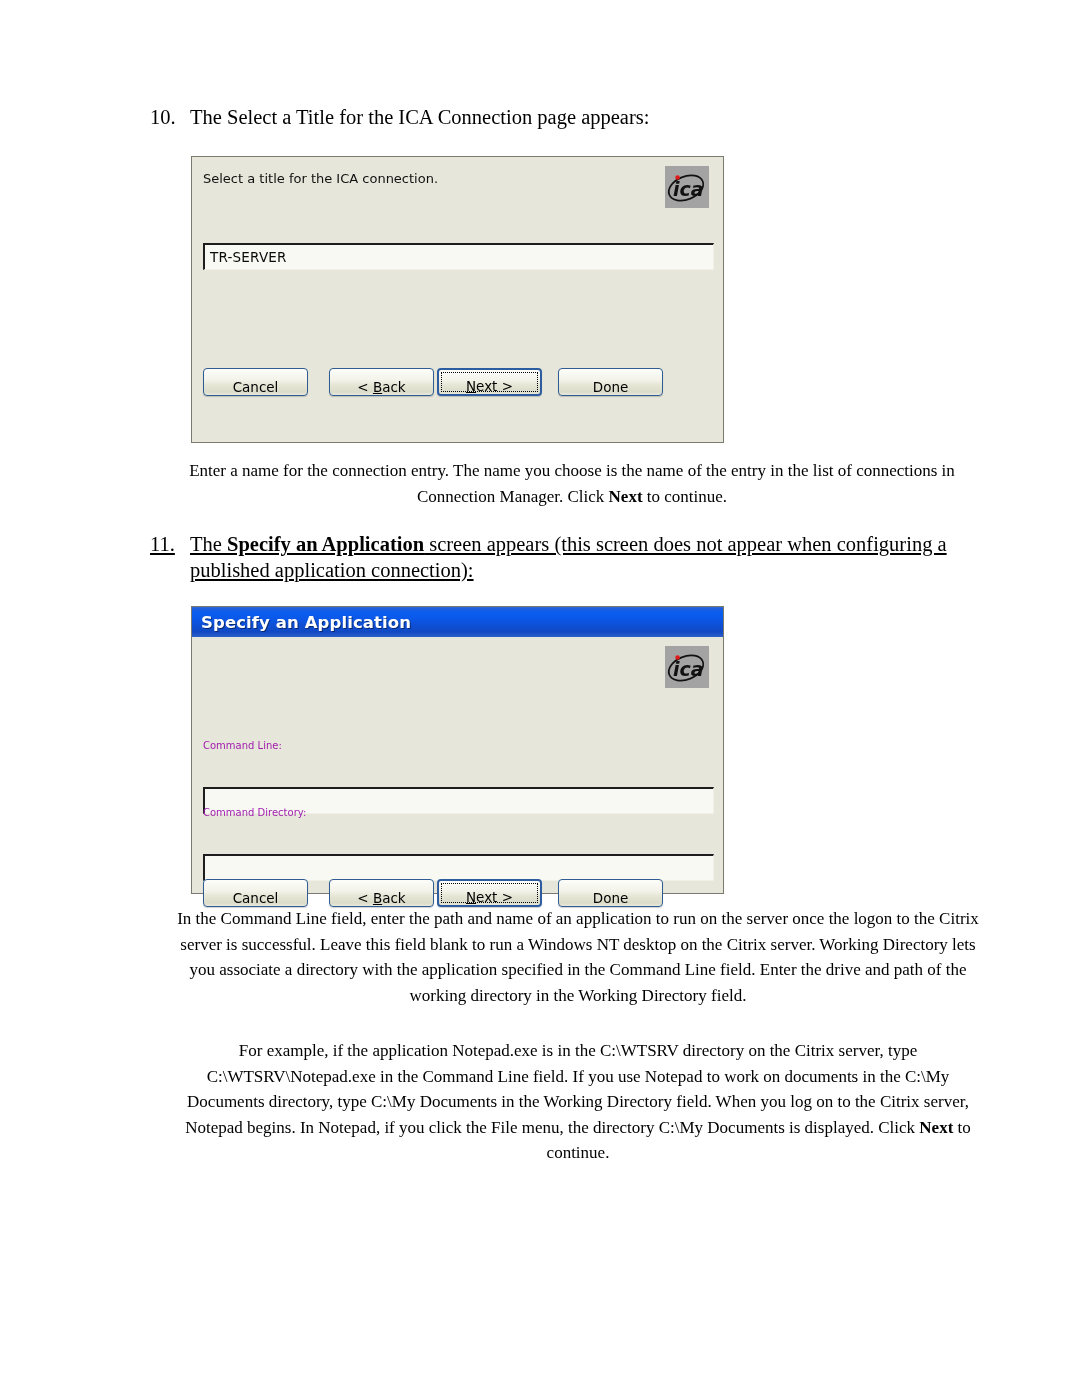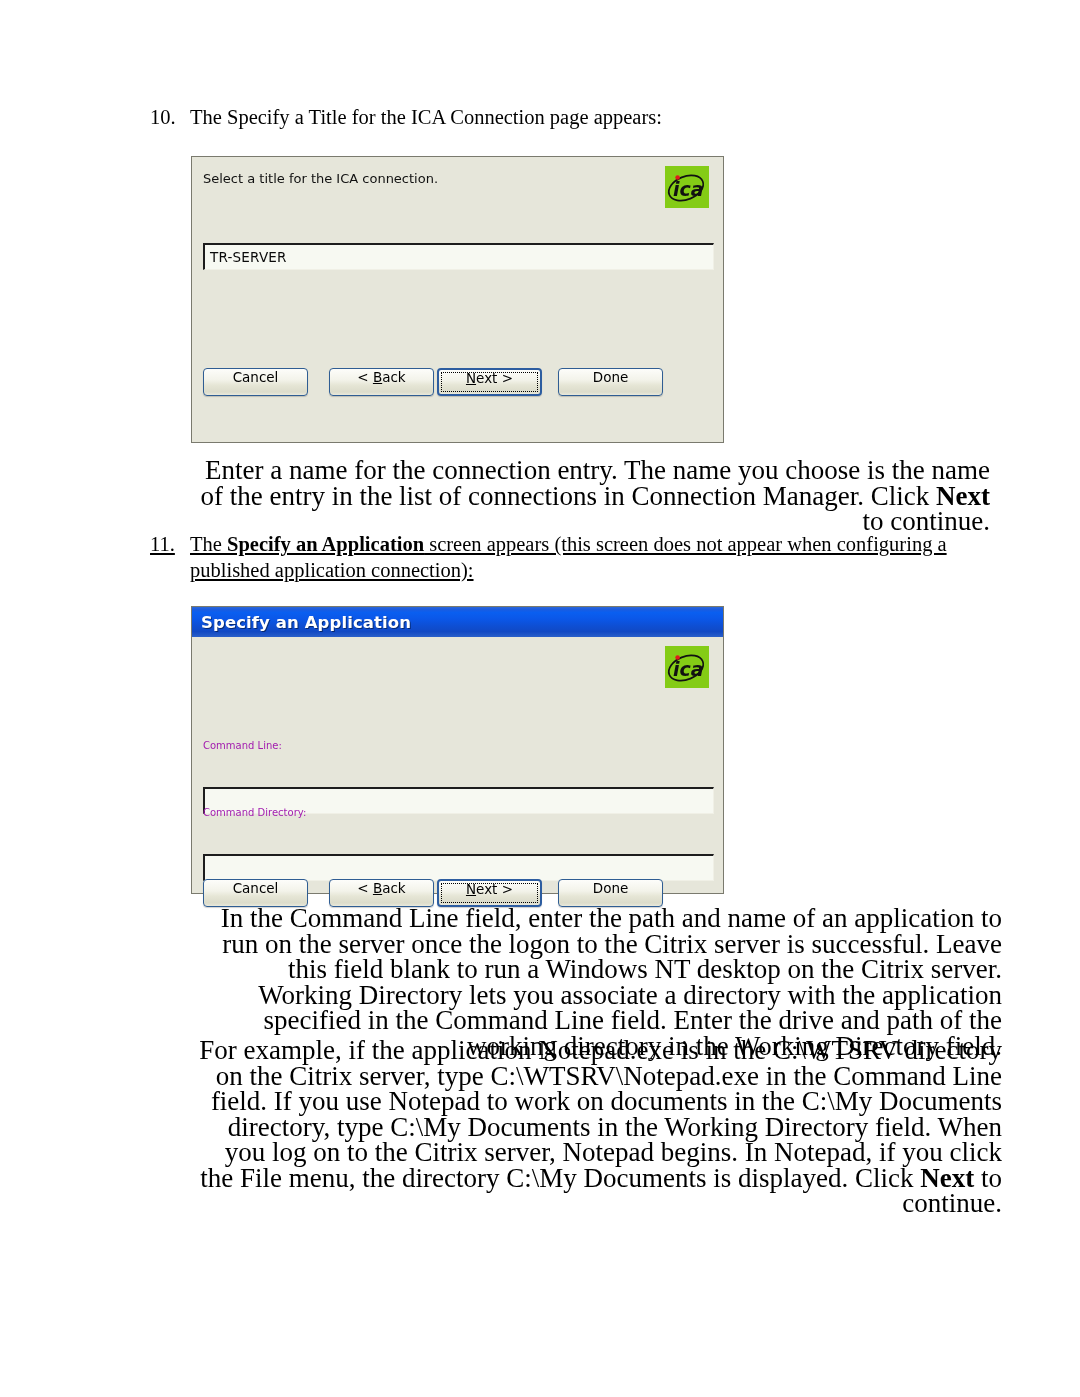--- a/index.html
+++ b/index.html
@@ -37,24 +37,24 @@
     text-align: left;
     font-size: 20.5px;
   }
   .item-text {
     flex: 1 1 auto;
     font-size: 20.5px;
     line-height: 25.5px;
   }
 
   .para {
-    font-size: 27px;
+    font-size: 17px;
     line-height: 25.5px;
-    margin-left: 40px;
-    text-align: right;
+    margin-left: 22px;
+    text-align: center;
   }
 
   .b { font-weight: bold; }
 
   
   .dialog {
     position: absolute;
     width: 533px;
     background: #e6e6da;
     border: 1px solid #7a7a6e;
@@ -98,21 +98,21 @@
     top: 14px;
     font-size: 13px;
     color: #111111;
     font-family: "DejaVu Sans", sans-serif;
     white-space: nowrap;
   }
 
   
   .ica-logo {
     position: absolute;
-    background: #84cc16;
+    background: #a3a3a3;
     width: 44px;
     height: 42px;
     overflow: hidden;
   }
 
   
   .tfield {
     position: absolute;
     background: #f7f9f2;
     border-top: 2px solid #1d1d1d;
@@ -150,21 +150,21 @@
   .xp-btn {
     width: 105px;
     height: 28px;
     border: 1px solid #2f5d93;
     border-radius: 4px;
     background: linear-gradient(to bottom, #fdfdfa 0%, #f3f3ea 42%, #e6e6d6 62%, #dcdccb 88%, #e9e9dc 100%);
     color: #000000;
     font-size: 13.5px;
     font-family: "DejaVu Sans", sans-serif;
     display: flex;
-    align-items: flex-start;
+    align-items: flex-end;
     justify-content: center;
     box-sizing: border-box;
     position: relative;
     box-shadow: 0 1px 1px rgba(0,0,0,0.18);
     padding: 0;
   }
   .xp-btn.default {
     border: 2px solid #2d5da0;
   }
   .xp-btn .focus-ring {
@@ -180,21 +180,21 @@
   .u { text-decoration: underline; }
 </style>
 </head>
 <body>
 
 <div class="page">
 
   <div class="numbered-item" style="position:absolute; left:150px; top:105px; width:820px;">
     <span class="item-number">10.</span>
     <span class="item-text">
-      <span>The Specify a Title for the ICA Connection page appears:</span>
+      <span>The Select a Title for the ICA Connection page appears:</span>
     </span>
   </div>
 
   <div class="dialog" style="left:191px; top:156px; height:287px;">
     <div class="dialog-body" style="height:255px;">
 
       <div class="dlg-desc">Select a title for the ICA connection.</div>
 
       <div class="ica-logo" style="left:473px; top:9px;">
         <svg viewBox="0 0 44 42" width="44" height="42">

